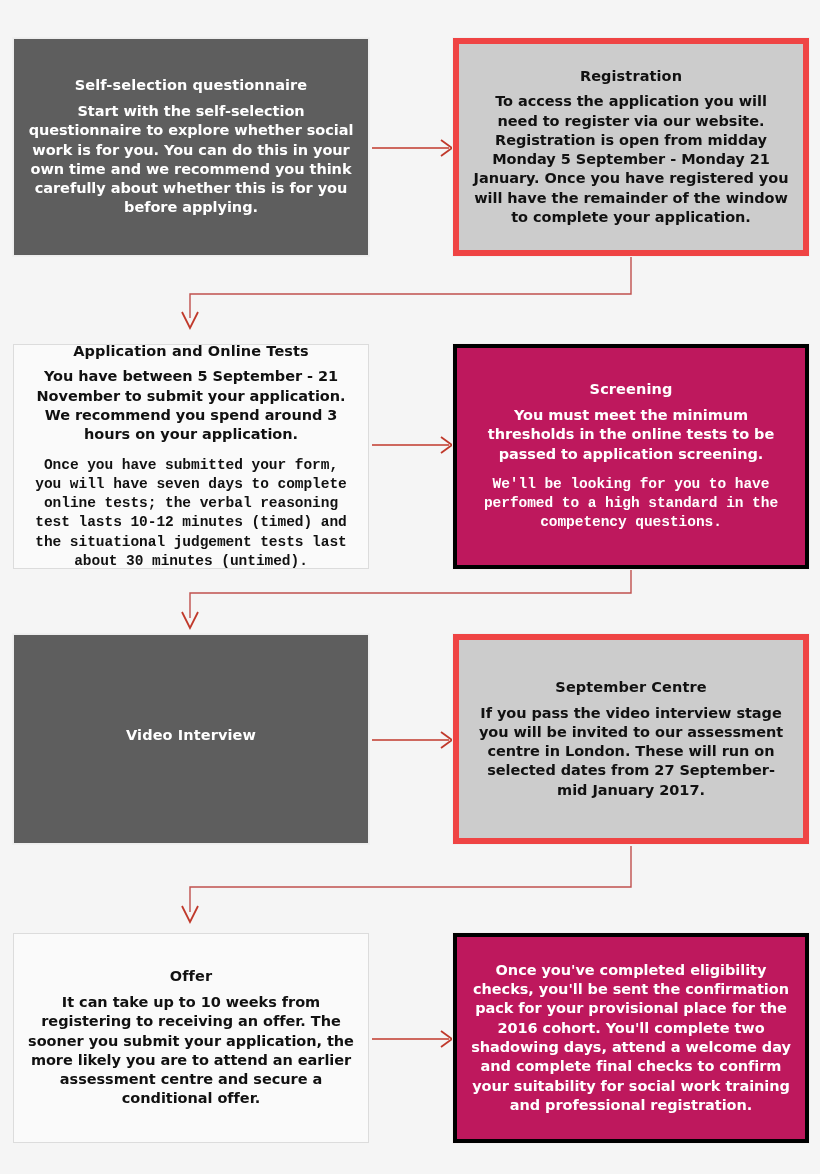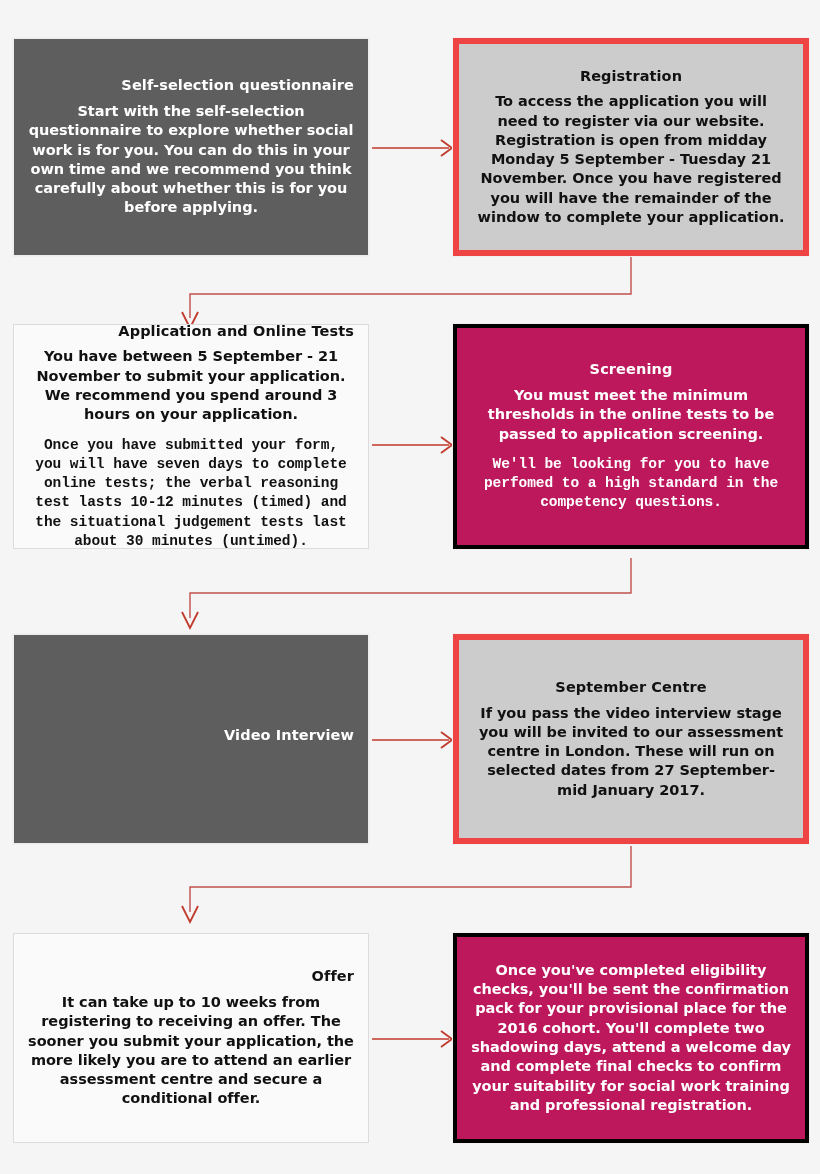--- a/index.html
+++ b/index.html
@@ -73,25 +73,25 @@
     box-shadow: 0 0 0 1px #f3efef;
   }
   
   .theme-white {
     background: #fafafa;
     color: #111111;
     border: 1px solid #dcdcdc;
   }
 
   
-  .col-left  { left: 13px;  width: 356px; align-items: flex-end; }
+  .col-left  { left: 13px;  width: 356px; }
   .col-right { left: 453px; width: 356px; }
 
   .row-1 { top: 38px;  height: 218px; }
-  .row-2 { top: 324px; height: 225px; }
+  .row-2 { top: 344px; height: 225px; }
   .row-3 { top: 634px; height: 210px; }
   .row-4 { top: 933px; height: 210px; }
 
   
   #connectors {
     position: absolute;
     left: 0;
     top: 0;
     width: 820px;
     height: 1174px;
@@ -158,21 +158,21 @@
     </g>
   </svg>
 
   <div class="node theme-dark col-left row-1">
     <div class="node-title">Self-selection questionnaire</div>
     <p class="node-para">Start with the self-selection questionnaire to explore whether social work is for you. You can do this in your own time and we recommend you think carefully about whether this is for you before applying.</p>
   </div>
 
   <div class="node theme-light col-right row-1">
     <div class="node-title">Registration</div>
-    <p class="node-para">To access the application you will need to register via our website. Registration is open from midday Monday 5 September - Tuesday 21 November. Once you have registered you will have the remainder of the window to complete your application.</p>
+    <p class="node-para">To access the application you will need to register via our website. Registration is open from midday Monday 5 September - Monday 21 January. Once you have registered you will have the remainder of the window to complete your application.</p>
   </div>
 
   <div class="node theme-white col-left row-2">
     <div class="node-title">Application and Online Tests</div>
     <p class="node-para">You have between 5 September - 21 November to submit your application. We recommend you spend around 3 hours on your application.</p>
     <p class="node-para">Once you have submitted your form, you will have seven days to complete online tests; the verbal reasoning test lasts 10-12 minutes (timed) and the situational judgement tests last about 30 minutes (untimed).</p>
   </div>
 
   <div class="node theme-red col-right row-2">
     <div class="node-title">Screening</div>

